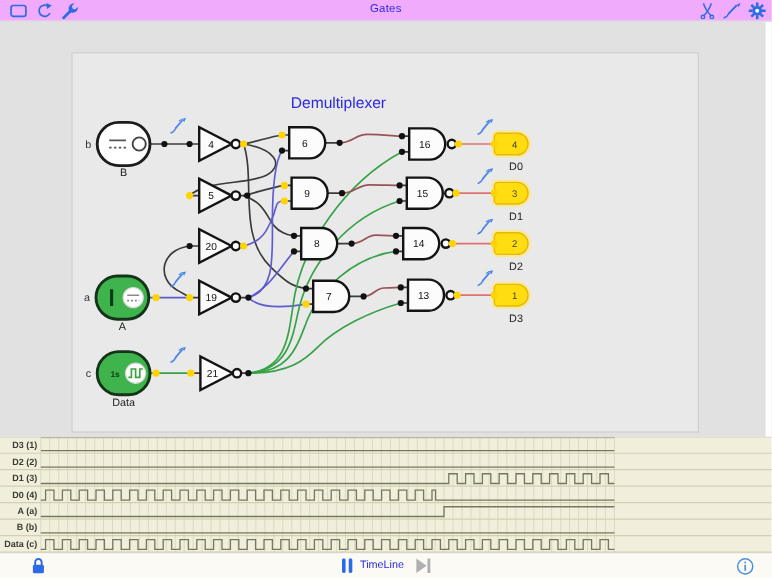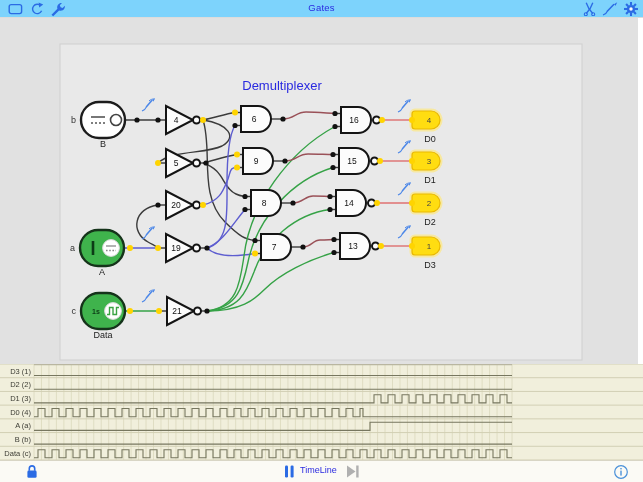--- a/index.html
+++ b/index.html
@@ -3,31 +3,31 @@
 <meta charset="utf-8">
 <style>
   html,body{margin:0;padding:0;}
   body{
     width:643px;height:482px;overflow:hidden;background:#fff;
     font-family:"Liberation Sans",sans-serif;
     -webkit-font-smoothing:antialiased;position:relative;
   }
   *{box-sizing:border-box;}
   .topbar{
-    height:18px;background:#7dd3fc;border-bottom:1px solid #dcdcdc;
+    height:18px;background:#f0abfc;border-bottom:1px solid #dcdcdc;
     position:relative;width:643px;padding-left:37px;
   }
   .topbar .tbtn{position:absolute;top:1px;width:18px;height:16px;display:flex;align-items:center;justify-content:center;cursor:pointer;}
   .topbar .title{
     position:absolute;left:0;right:0;top:2px;text-align:center;
     font-size:9.5px;color:#2a2ae0;letter-spacing:.2px;
   }
   .canvas{height:346px;background:#e1e1e1;position:relative;width:638px;}
   .canvas svg{position:absolute;left:0;top:0;}
-  .timelinewrap{height:96px;width:643px;position:relative;}
+  .timelinewrap{height:96px;width:643px;position:relative;font-weight:bold;}
   .bottombar{
     height:22px;width:643px;background:#fbfaf5;border-top:1px solid #d8d5c5;position:relative;
   }
   .bottombar .bbtn{position:absolute;display:flex;align-items:center;justify-content:center;cursor:pointer;}
   .bottombar .tl-label{
     position:absolute;left:300px;top:4px;width:48px;
     font-size:9px;color:#2a2ae0;
   }
   svg{font-family:"Liberation Sans",sans-serif;}
   svg text{font-family:"Liberation Sans",sans-serif;}

